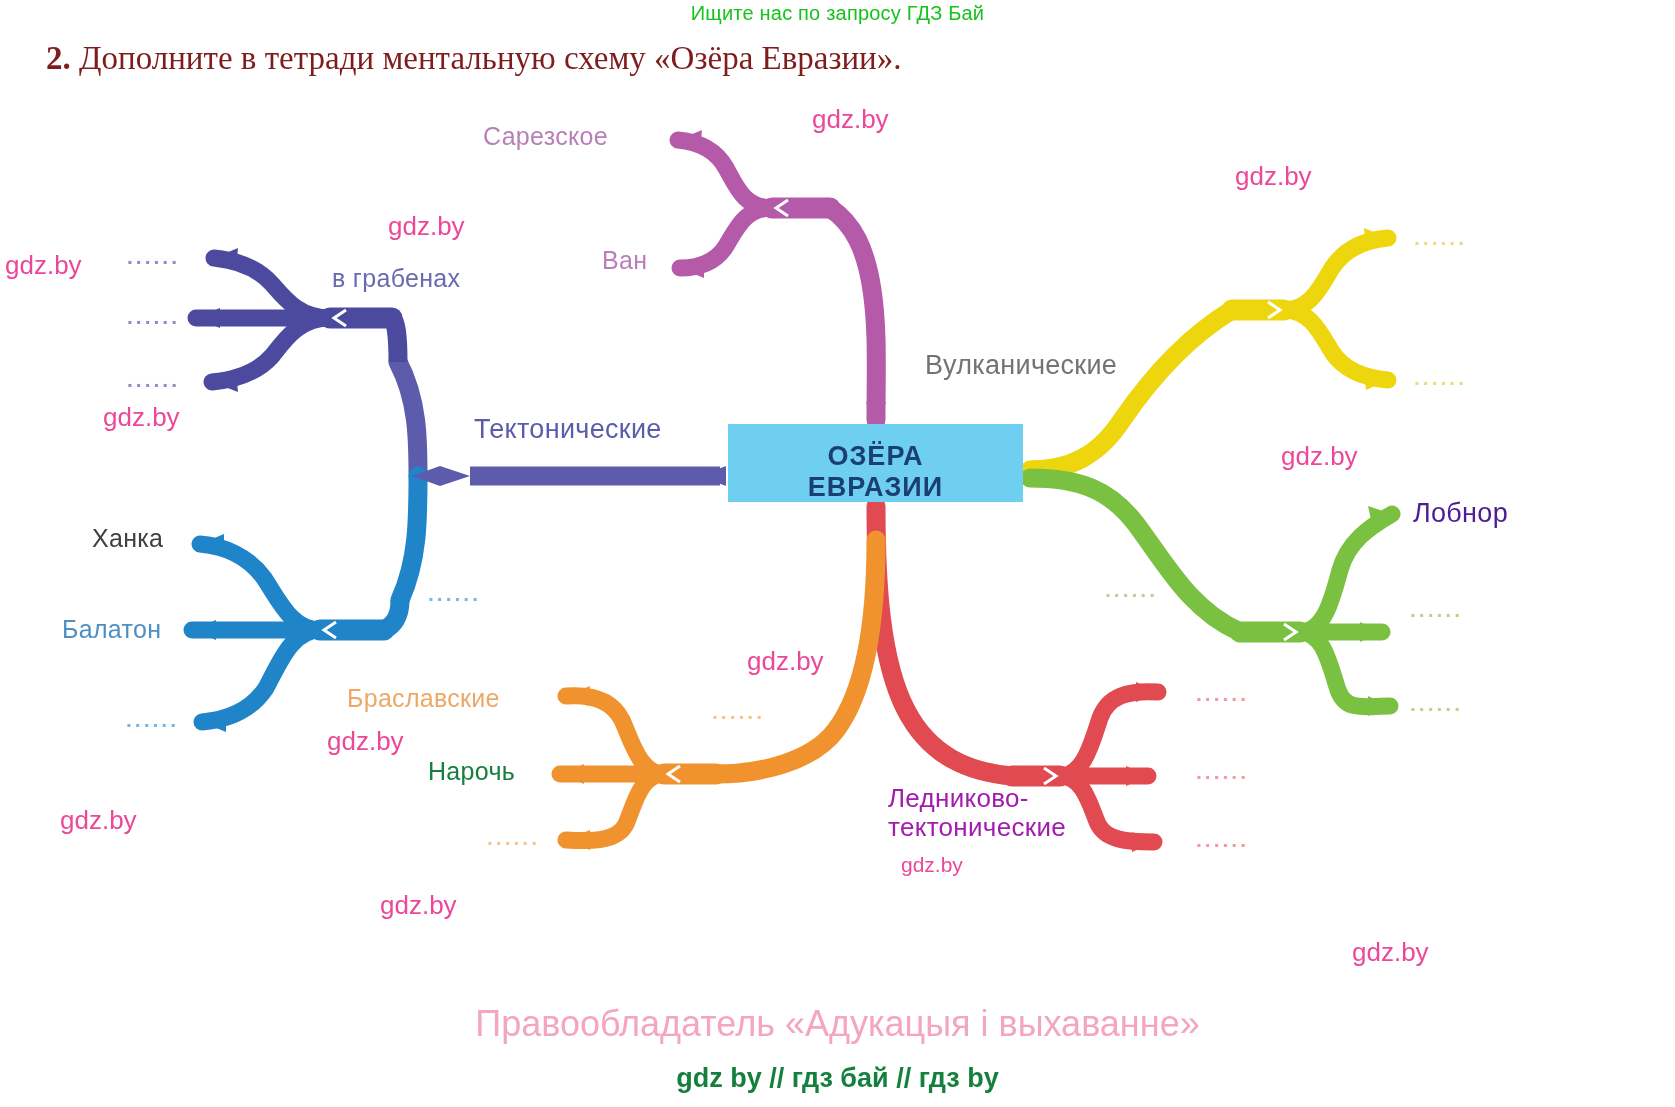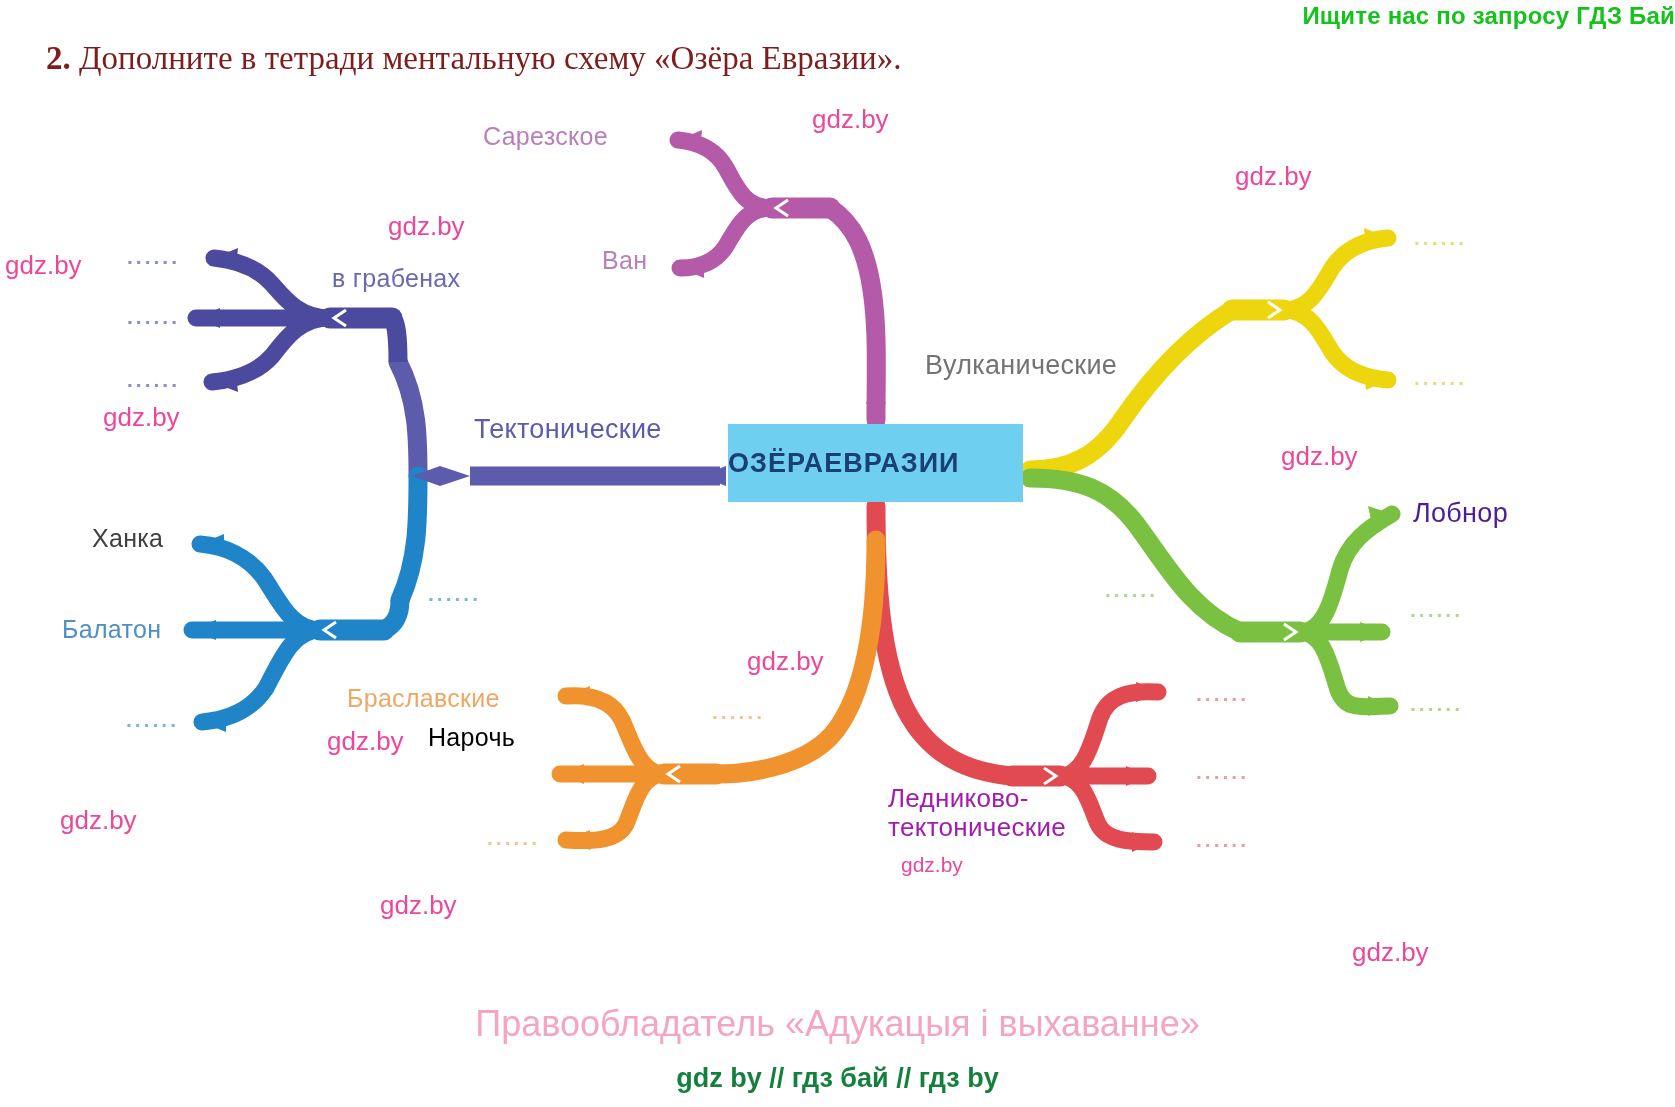--- a/index.html
+++ b/index.html
@@ -9,46 +9,46 @@
     background:#ffffff;
     font-family:"Liberation Sans", sans-serif;
     position:relative;
     overflow:hidden;
   }
   .page{position:relative;width:1675px;height:1107px;}
 
   
   .site-banner{
     position:absolute;left:0;top:2px;width:100%;
-    text-align:right;
+    text-align:center;
     color:#16c21c;
-    font-weight:bold;
-    font-size:24px;
+    font-weight:normal;
+    font-size:20px;
     letter-spacing:.2px;
   }
   .task-line{
     position:absolute;left:46px;top:40px;
     font-family:"Liberation Serif", serif;
     font-size:33px;
     color:#7f1d1d;
     white-space:nowrap;
   }
   .task-line .num{font-weight:bold;}
 
   
   #map-svg{position:absolute;left:0;top:0;width:1675px;height:1107px;}
 
   
   .center-box{
     position:absolute;
     left:728px;top:424px;
     width:295px;height:78px;
     background:#6ecff1;
-    display:flex;
-    align-items:center;justify-content:flex-start;
+    display:flex;flex-direction:column;
+    align-items:center;justify-content:flex-end;
     color:#1b3f75;
     font-size:27px;
     font-weight:bold;
     letter-spacing:1px;
     line-height:1.13;
   }
 
   
   .lbl{
     position:absolute;
@@ -231,21 +231,21 @@
   <div class="lbl" style="left:483px;top:122px;color:#b87fb8;">Сарезское</div>
 
   <div class="lbl" style="left:589px;top:246px;color:#b87fb8;margin-left:13px;">Ван</div>
 
   <div class="lbl" style="left:92px;top:524px;color:#404040;">Ханка</div>
 
   <div class="lbl" style="left:62px;top:615px;color:#4f8fc4;">Балатон</div>
 
   <div class="lbl" style="left:347px;top:684px;color:#eda866;">Браславские</div>
 
-  <div class="lbl" style="left:428px;top:723px;color:#000000;">Нарочь</div>
+  <div class="lbl" style="left:428px;top:757px;color:#15803d;">Нарочь</div>
 
   <div class="lbl big" style="left:1413px;top:492px;color:#4c1d95;margin-top:6px;">Лобнор</div>
 
   <div class="dots" style="left:127px;top:245px;color:#8b8ccb;">......</div>
   <div class="dots" style="left:127px;top:305px;color:#8b8ccb;">......</div>
   <div class="dots" style="left:127px;top:368px;color:#8b8ccb;">......</div>
 
   <div class="dots" style="left:126px;top:708px;color:#79b6dd;">......</div>
 
   <div class="dots" style="left:428px;top:582px;color:#79b6dd;">......</div>

